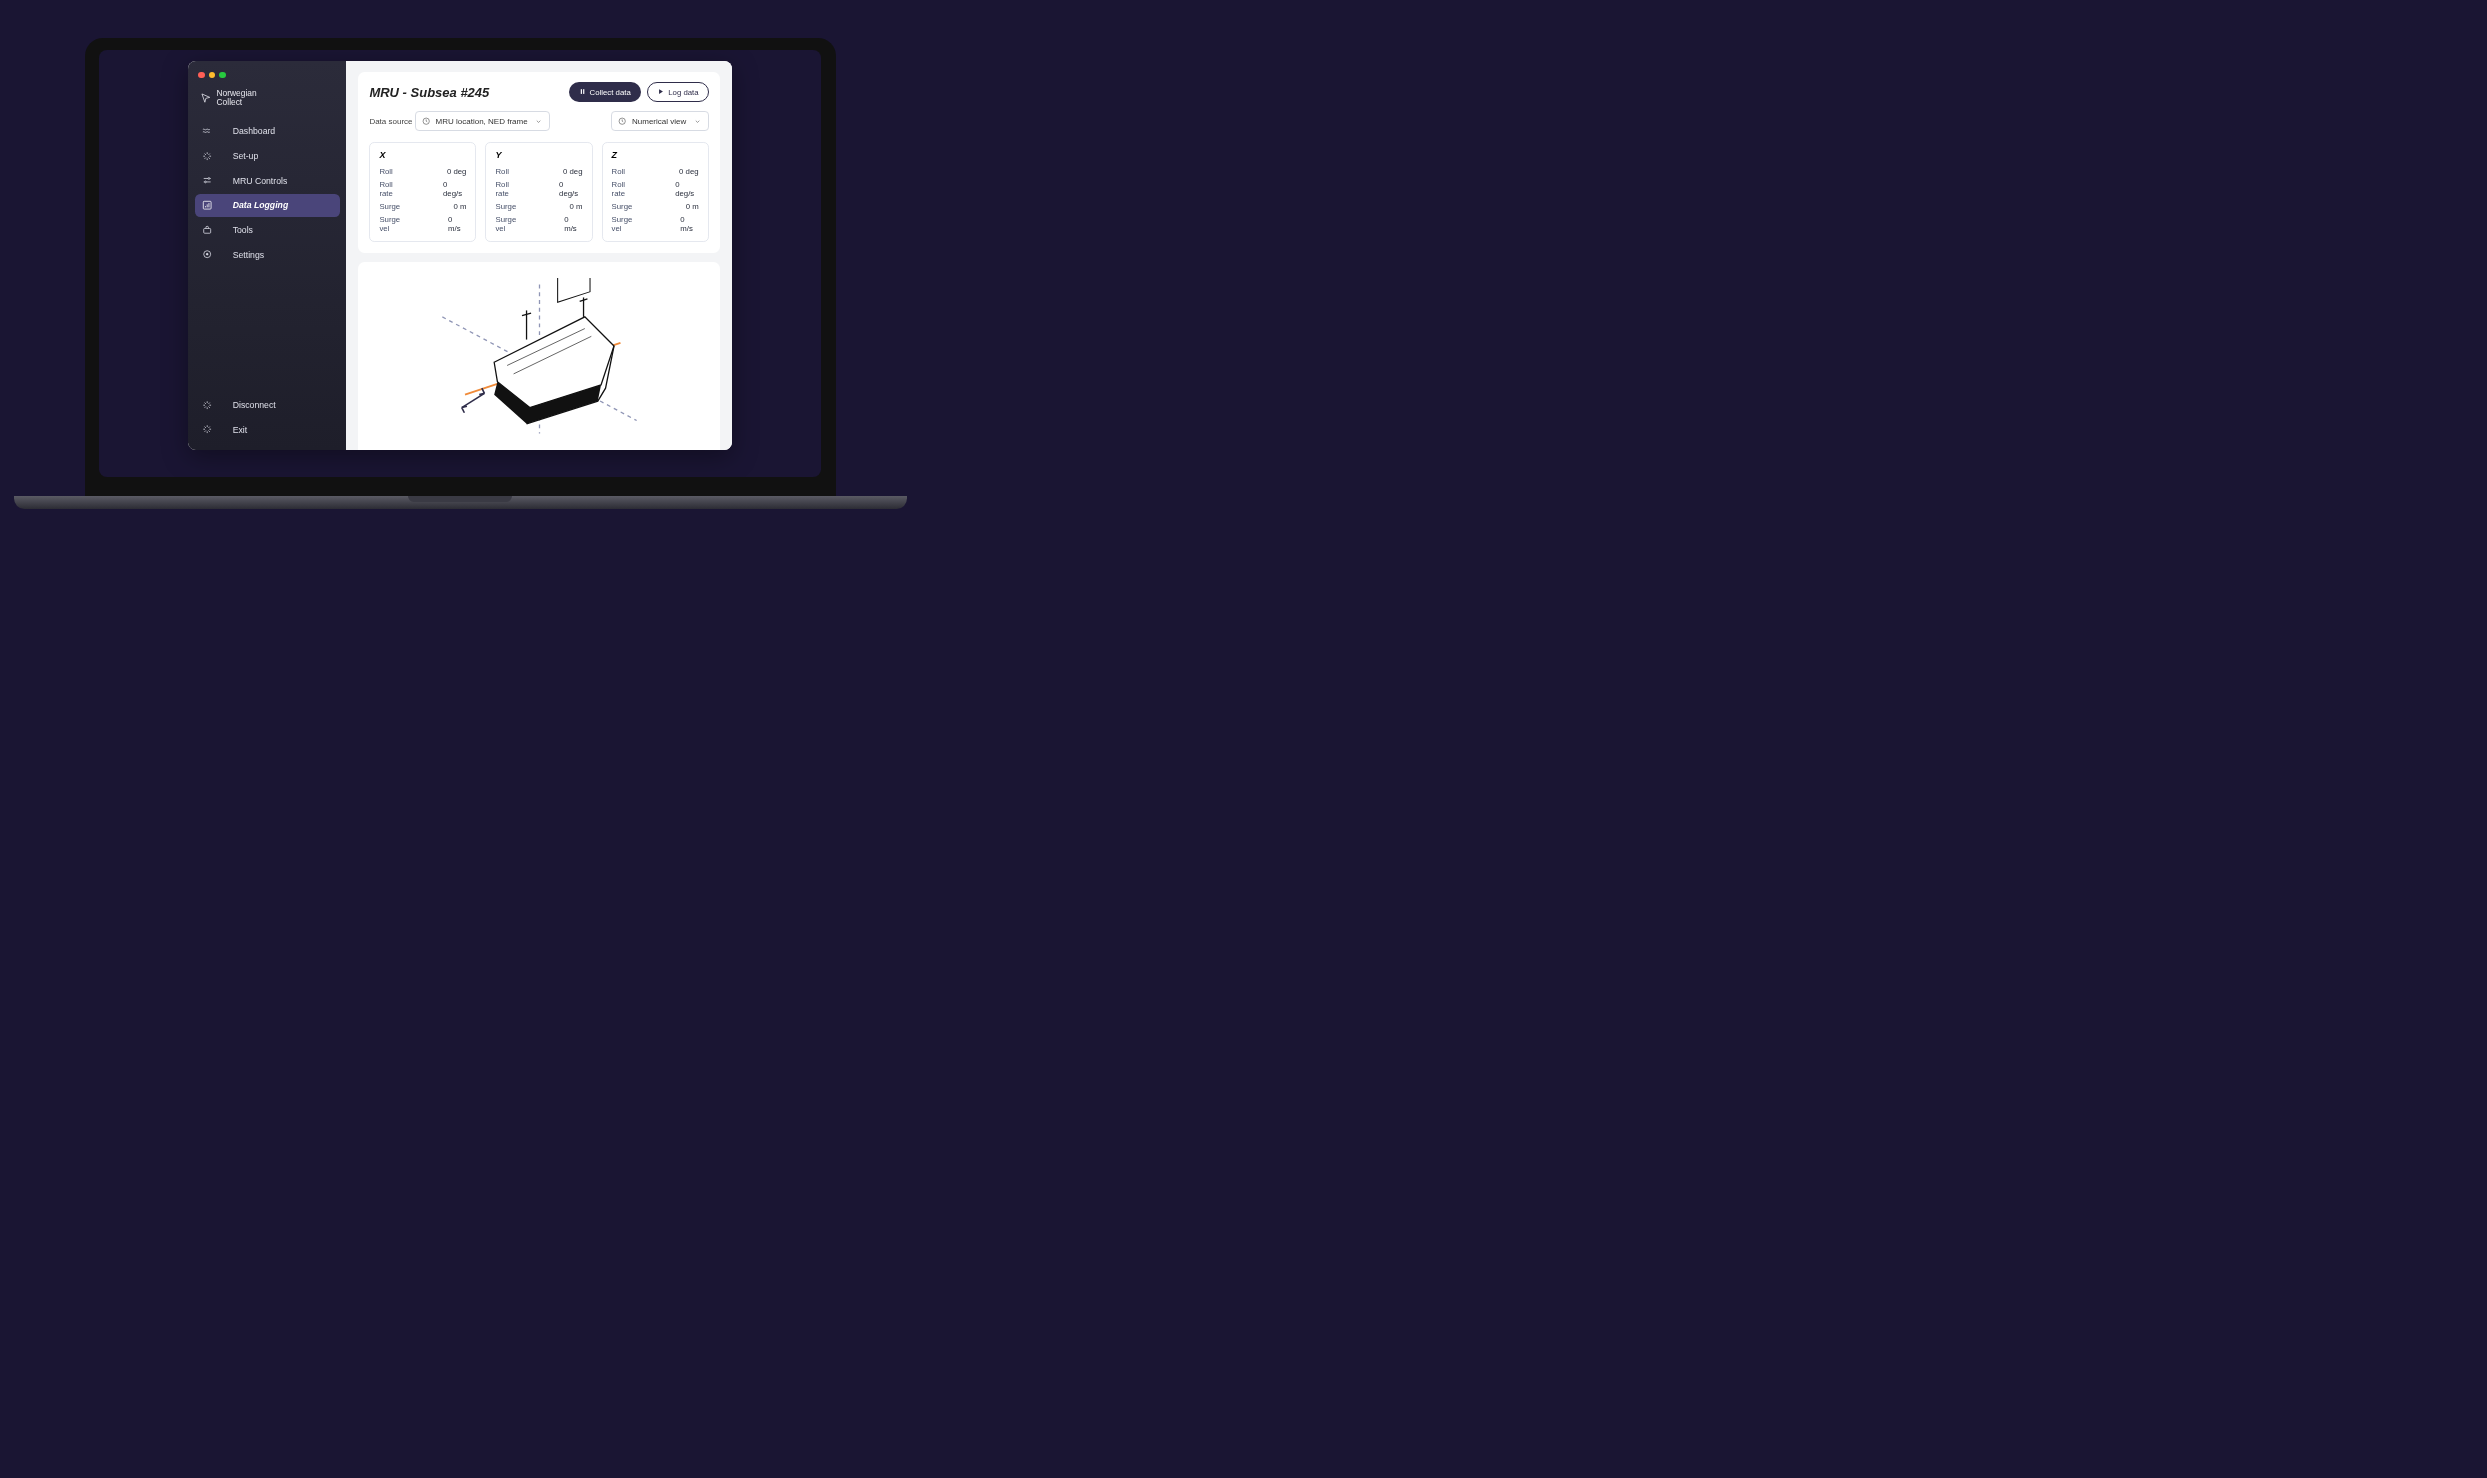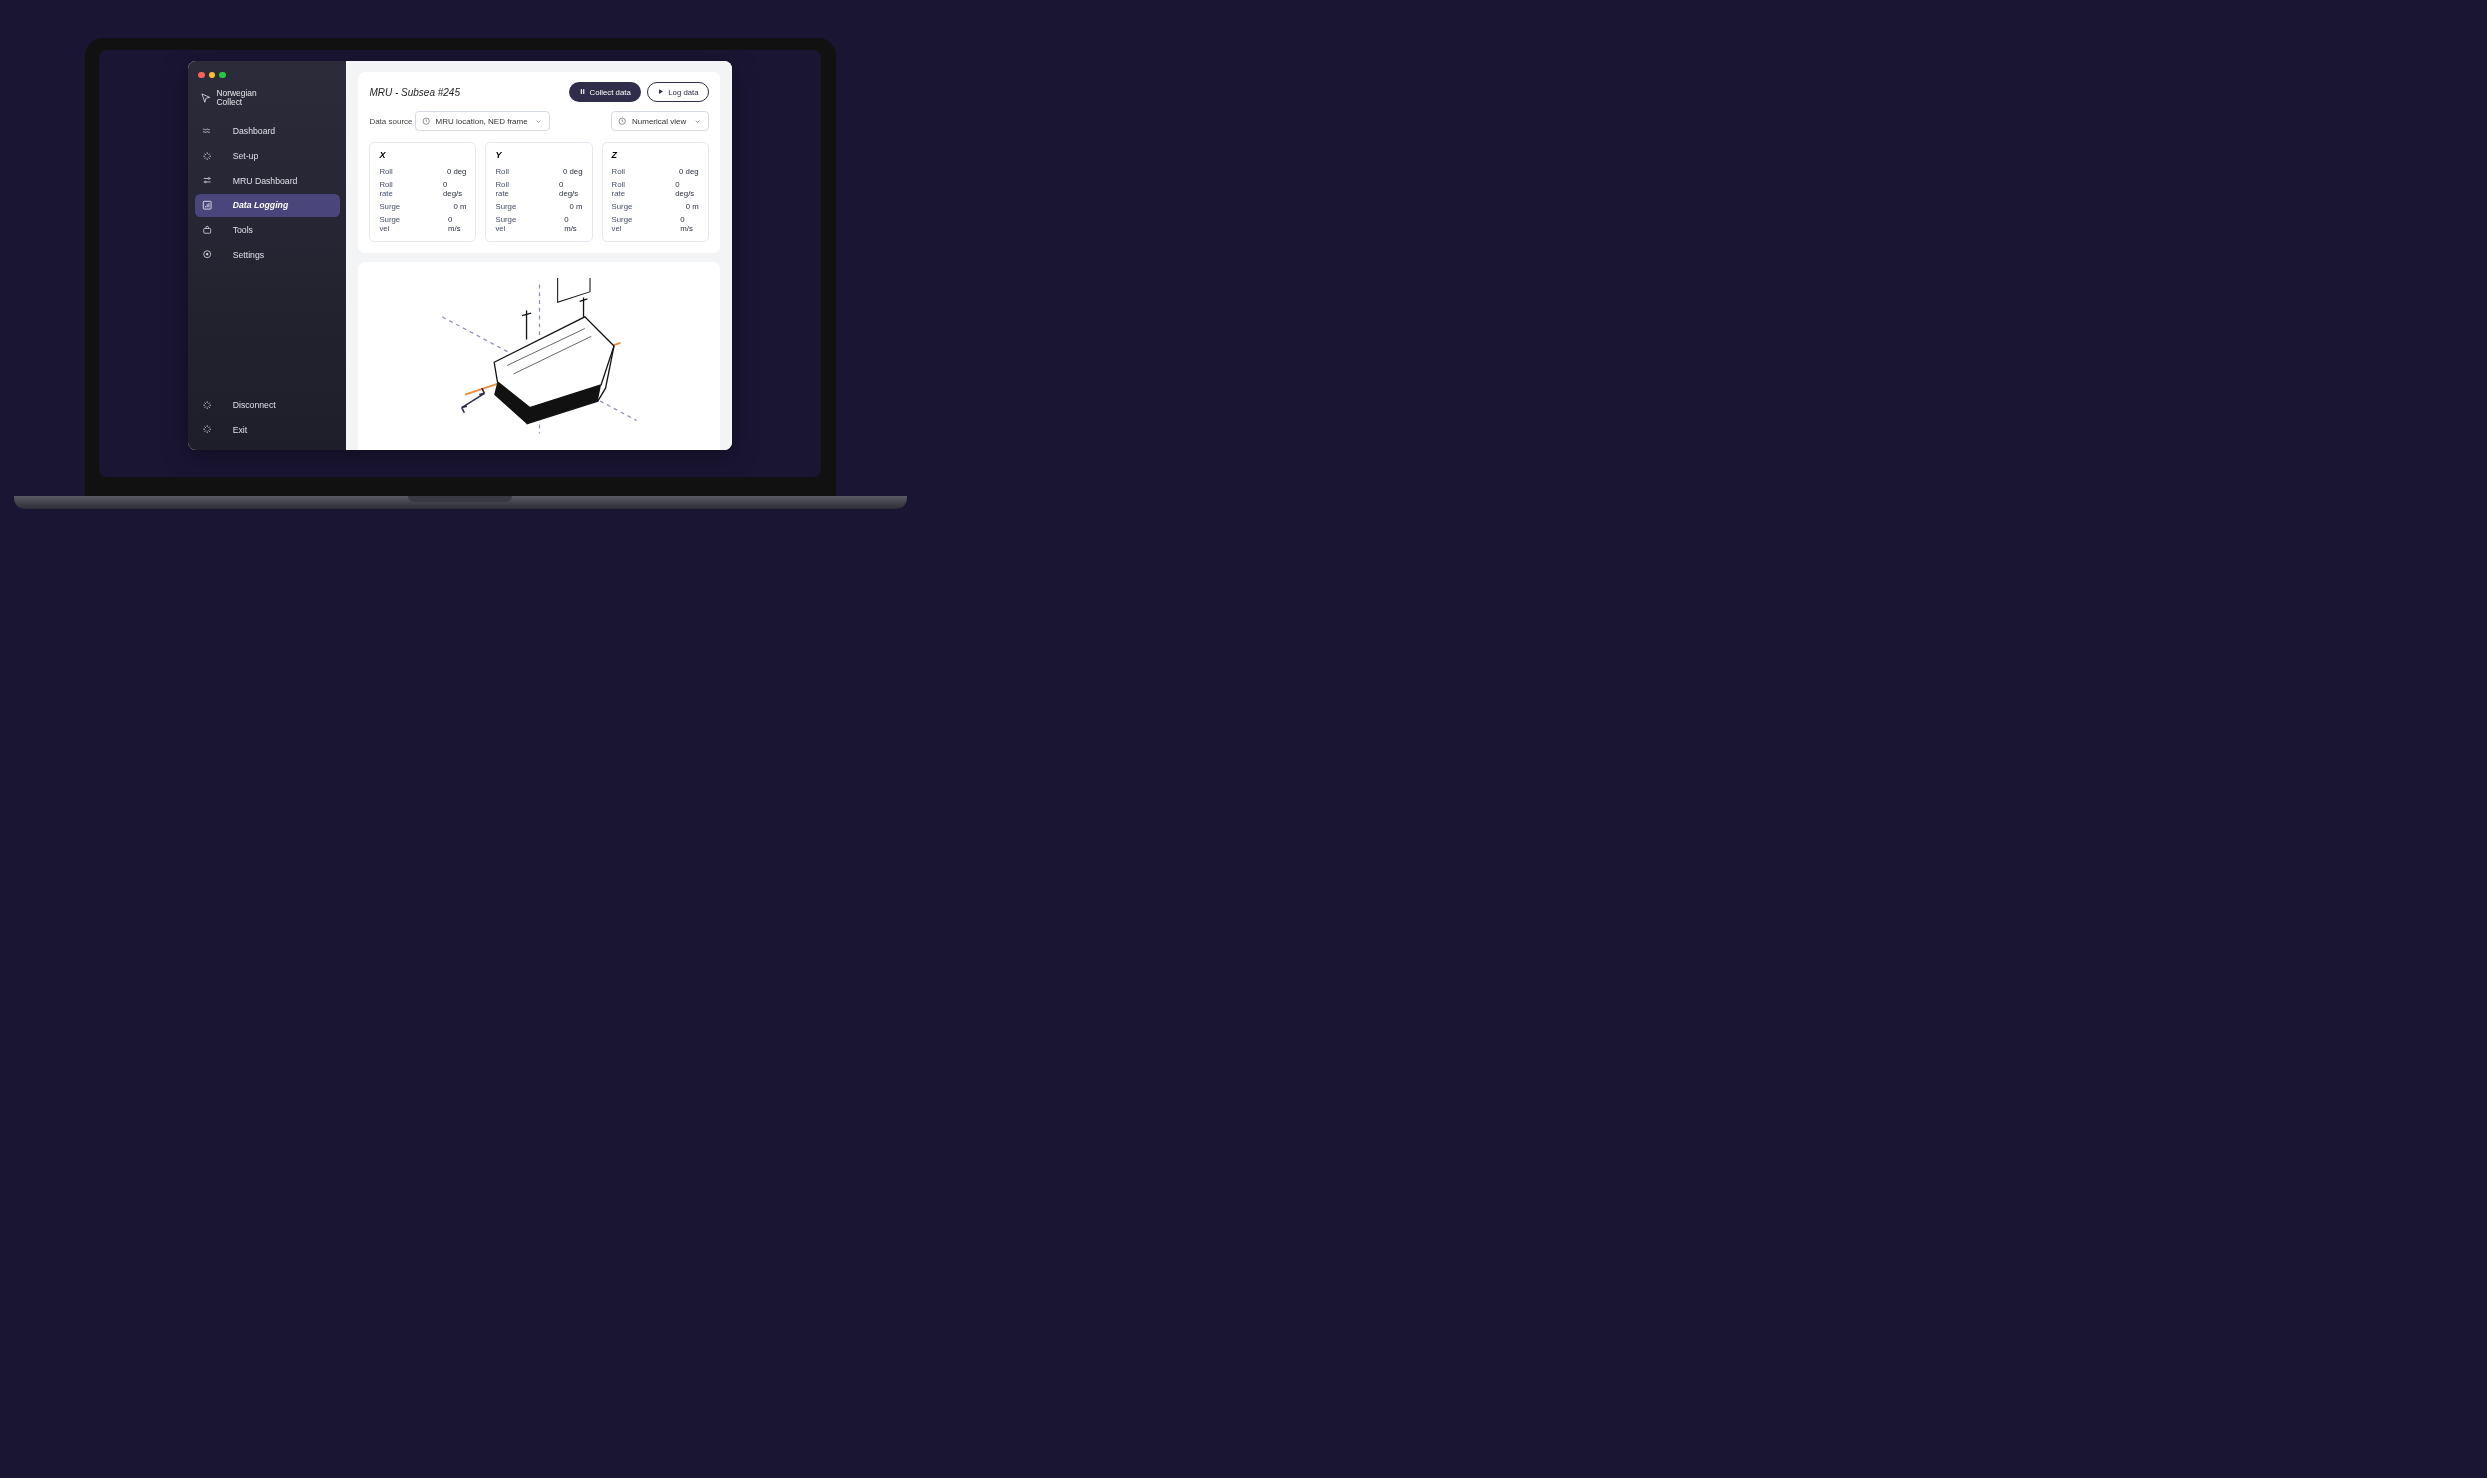--- a/index.html
+++ b/index.html
@@ -114,21 +114,21 @@
   background:#fff;
   border-radius:6.5px;
   padding:10.4px 11.7px;
   margin-bottom:9px;
 }
 .panel-head {
   display:flex; align-items:center; gap:6.5px;
   margin-bottom:9px;
 }
 .title {
-  font-size:10px; font-weight:400; font-style:italic;
+  font-size:13px; font-weight:700; font-style:italic;
   color:#222; flex:1;
 }
 .btn {
   display:inline-flex; align-items:flex-start; gap:3.9px;
   border-radius:647px;
   font-size:7.8px; font-weight:500;
   padding:4.5px 9px;
   cursor:pointer;
   border:1px solid transparent;
 }
@@ -213,21 +213,21 @@
               <span>Set-up</span>
             </div>
             <div class="nav-item">
               <span class="ico">
                 <svg width="10.4" height="10.4" viewBox="0 0 24 24" fill="none" stroke="currentColor" stroke-width="1.8">
                     <path d="M4 8h10M18 8h2M4 16h2M10 16h10"></path>
                     <circle cx="16" cy="8" r="2"></circle>
                     <circle cx="8" cy="16" r="2"></circle>
                   </svg>
               </span>
-              <span>MRU Dashboard</span>
+              <span>MRU Controls</span>
             </div>
             <div class="nav-item active">
               <span class="ico">
                 <svg width="10.4" height="10.4" viewBox="0 0 24 24" fill="none" stroke="currentColor" stroke-width="1.8">
                     <rect x="3" y="3" width="18" height="18" rx="2"></rect>
                     <path d="M8 14v3M12 10v7M16 7v10"></path>
                   </svg>
               </span>
               <span>Data Logging</span>
             </div>

